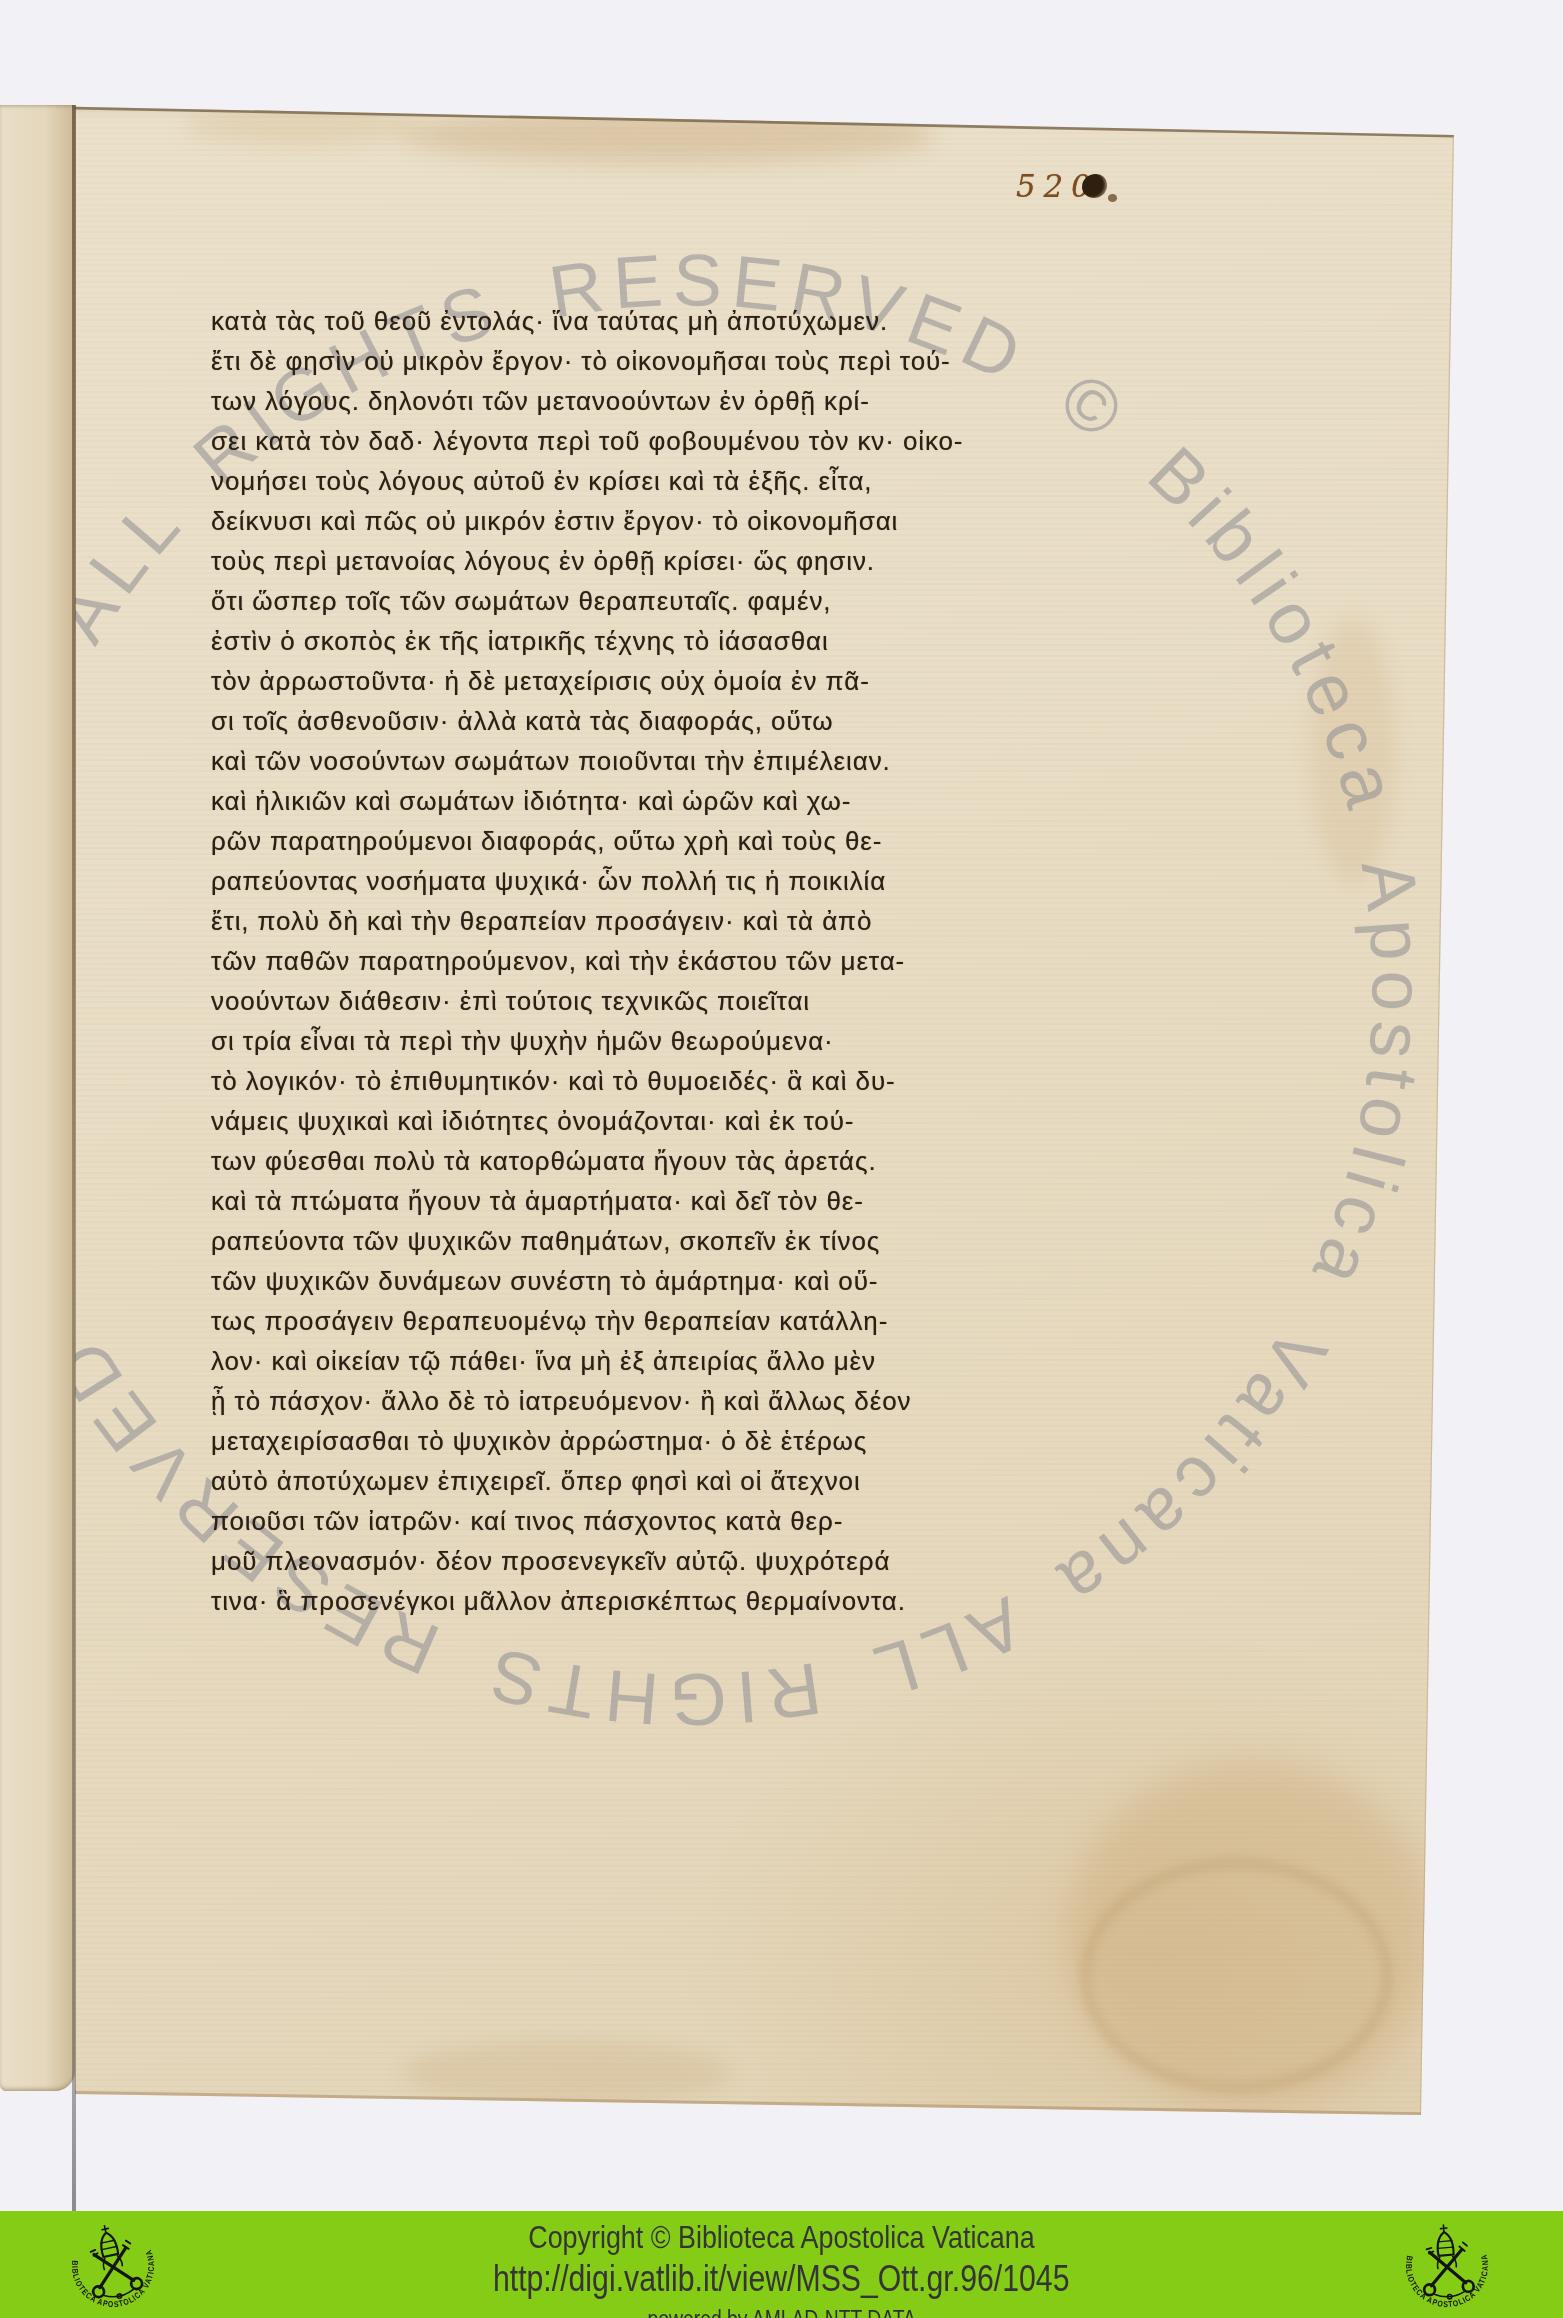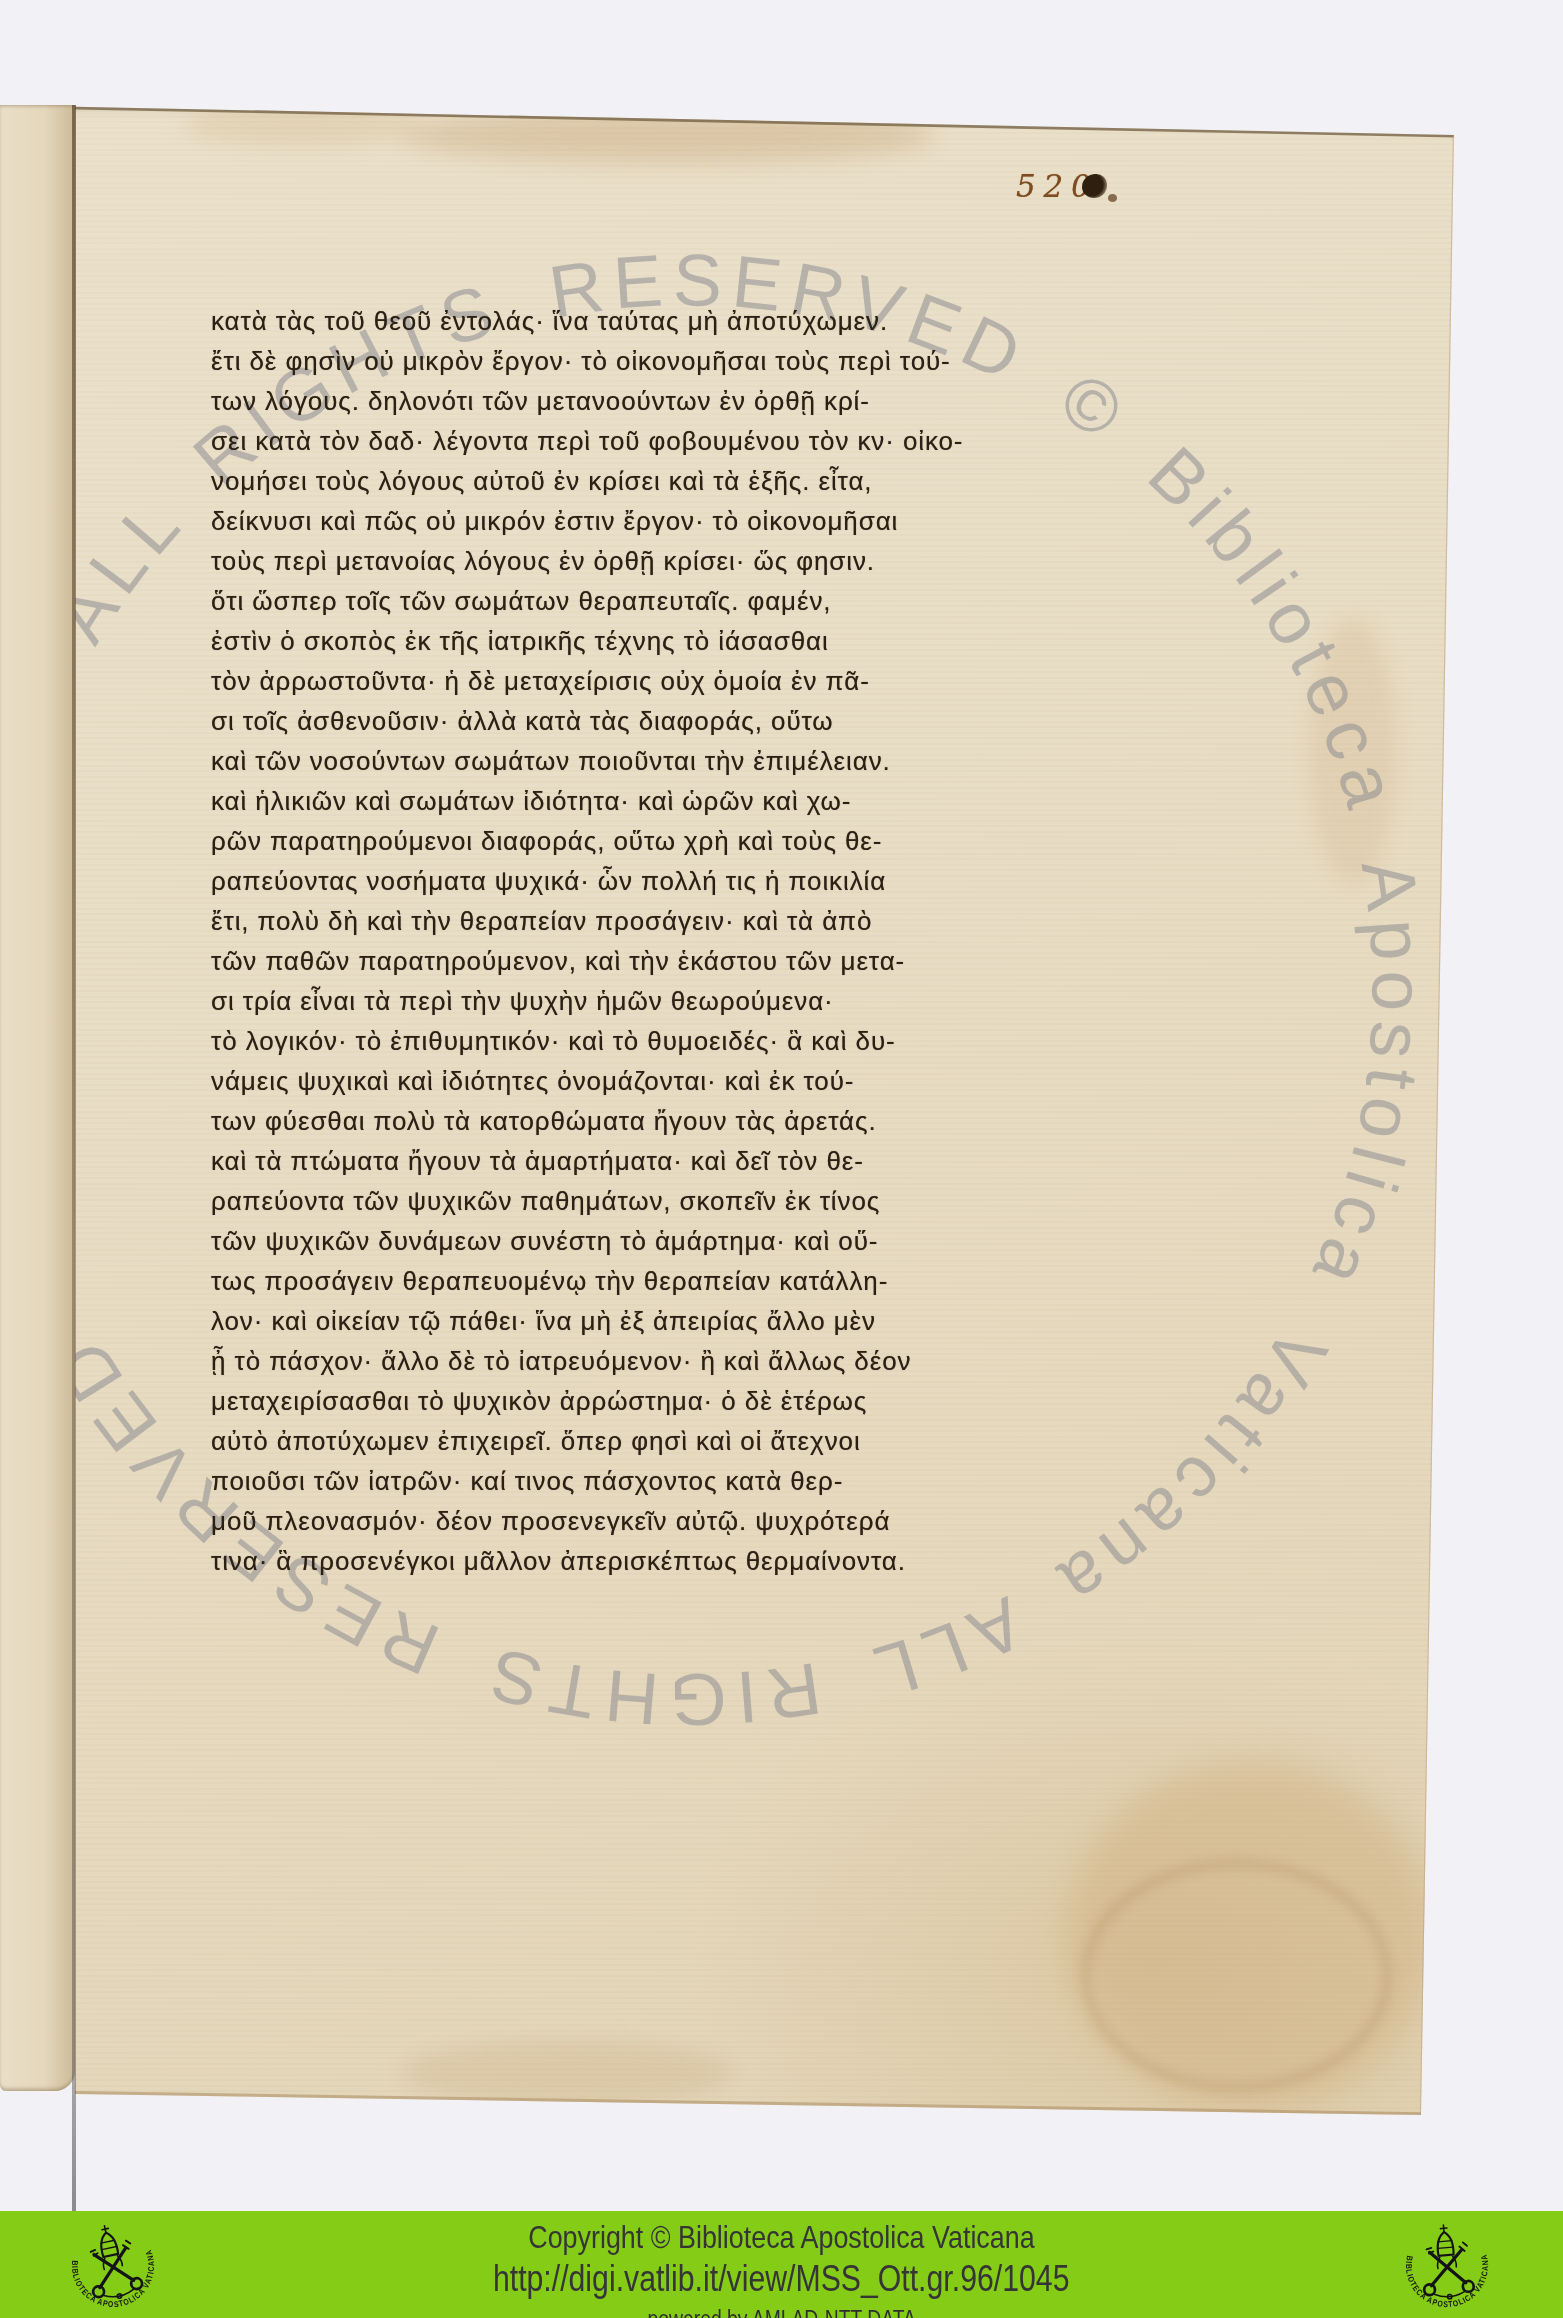--- a/index.html
+++ b/index.html
@@ -129,20 +129,21 @@
       <div class="ms-line">ὅτι ὥσπερ τοῖς τῶν σωμάτων θεραπευταῖς. φαμέν,</div>
       <div class="ms-line">ἐστὶν ὁ σκοπὸς ἐκ τῆς ἰατρικῆς τέχνης τὸ ἰάσασθαι</div>
       <div class="ms-line">τὸν ἀρρωστοῦντα· ἡ δὲ μεταχείρισις οὐχ ὁμοία ἐν πᾶ-</div>
       <div class="ms-line">σι τοῖς ἀσθενοῦσιν· ἀλλὰ κατὰ τὰς διαφοράς, οὕτω</div>
       <div class="ms-line">καὶ τῶν νοσούντων σωμάτων ποιοῦνται τὴν ἐπιμέλειαν.</div>
       <div class="ms-line">καὶ ἡλικιῶν καὶ σωμάτων ἰδιότητα· καὶ ὡρῶν καὶ χω-</div>
       <div class="ms-line">ρῶν παρατηρούμενοι διαφοράς, οὕτω χρὴ καὶ τοὺς θε-</div>
       <div class="ms-line">ραπεύοντας νοσήματα ψυχικά· ὧν πολλή τις ἡ ποικιλία</div>
       <div class="ms-line">ἔτι, πολὺ δὴ καὶ τὴν θεραπείαν προσάγειν· καὶ τὰ ἀπὸ</div>
       <div class="ms-line">τῶν παθῶν παρατηρούμενον, καὶ τὴν ἑκάστου τῶν μετα-</div>
+      <div class="ms-line">νοούντων διάθεσιν· ἐπὶ τούτοις τεχνικῶς ποιεῖται</div>
       <div class="ms-line">σι τρία εἶναι τὰ περὶ τὴν ψυχὴν ἡμῶν θεωρούμενα·</div>
       <div class="ms-line">τὸ λογικόν· τὸ ἐπιθυμητικόν· καὶ τὸ θυμοειδές· ἃ καὶ δυ-</div>
       <div class="ms-line">νάμεις ψυχικαὶ καὶ ἰδιότητες ὀνομάζονται· καὶ ἐκ τού-</div>
       <div class="ms-line">των φύεσθαι πολὺ τὰ κατορθώματα ἤγουν τὰς ἀρετάς.</div>
       <div class="ms-line">καὶ τὰ πτώματα ἤγουν τὰ ἁμαρτήματα· καὶ δεῖ τὸν θε-</div>
       <div class="ms-line">ραπεύοντα τῶν ψυχικῶν παθημάτων, σκοπεῖν ἐκ τίνος</div>
       <div class="ms-line">τῶν ψυχικῶν δυνάμεων συνέστη τὸ ἁμάρτημα· καὶ οὕ-</div>
       <div class="ms-line">τως προσάγειν θεραπευομένῳ τὴν θεραπείαν κατάλλη-</div>
       <div class="ms-line">λον· καὶ οἰκείαν τῷ πάθει· ἵνα μὴ ἐξ ἀπειρίας ἄλλο μὲν</div>
       <div class="ms-line">ᾖ τὸ πάσχον· ἄλλο δὲ τὸ ἰατρευόμενον· ἢ καὶ ἄλλως δέον</div>

